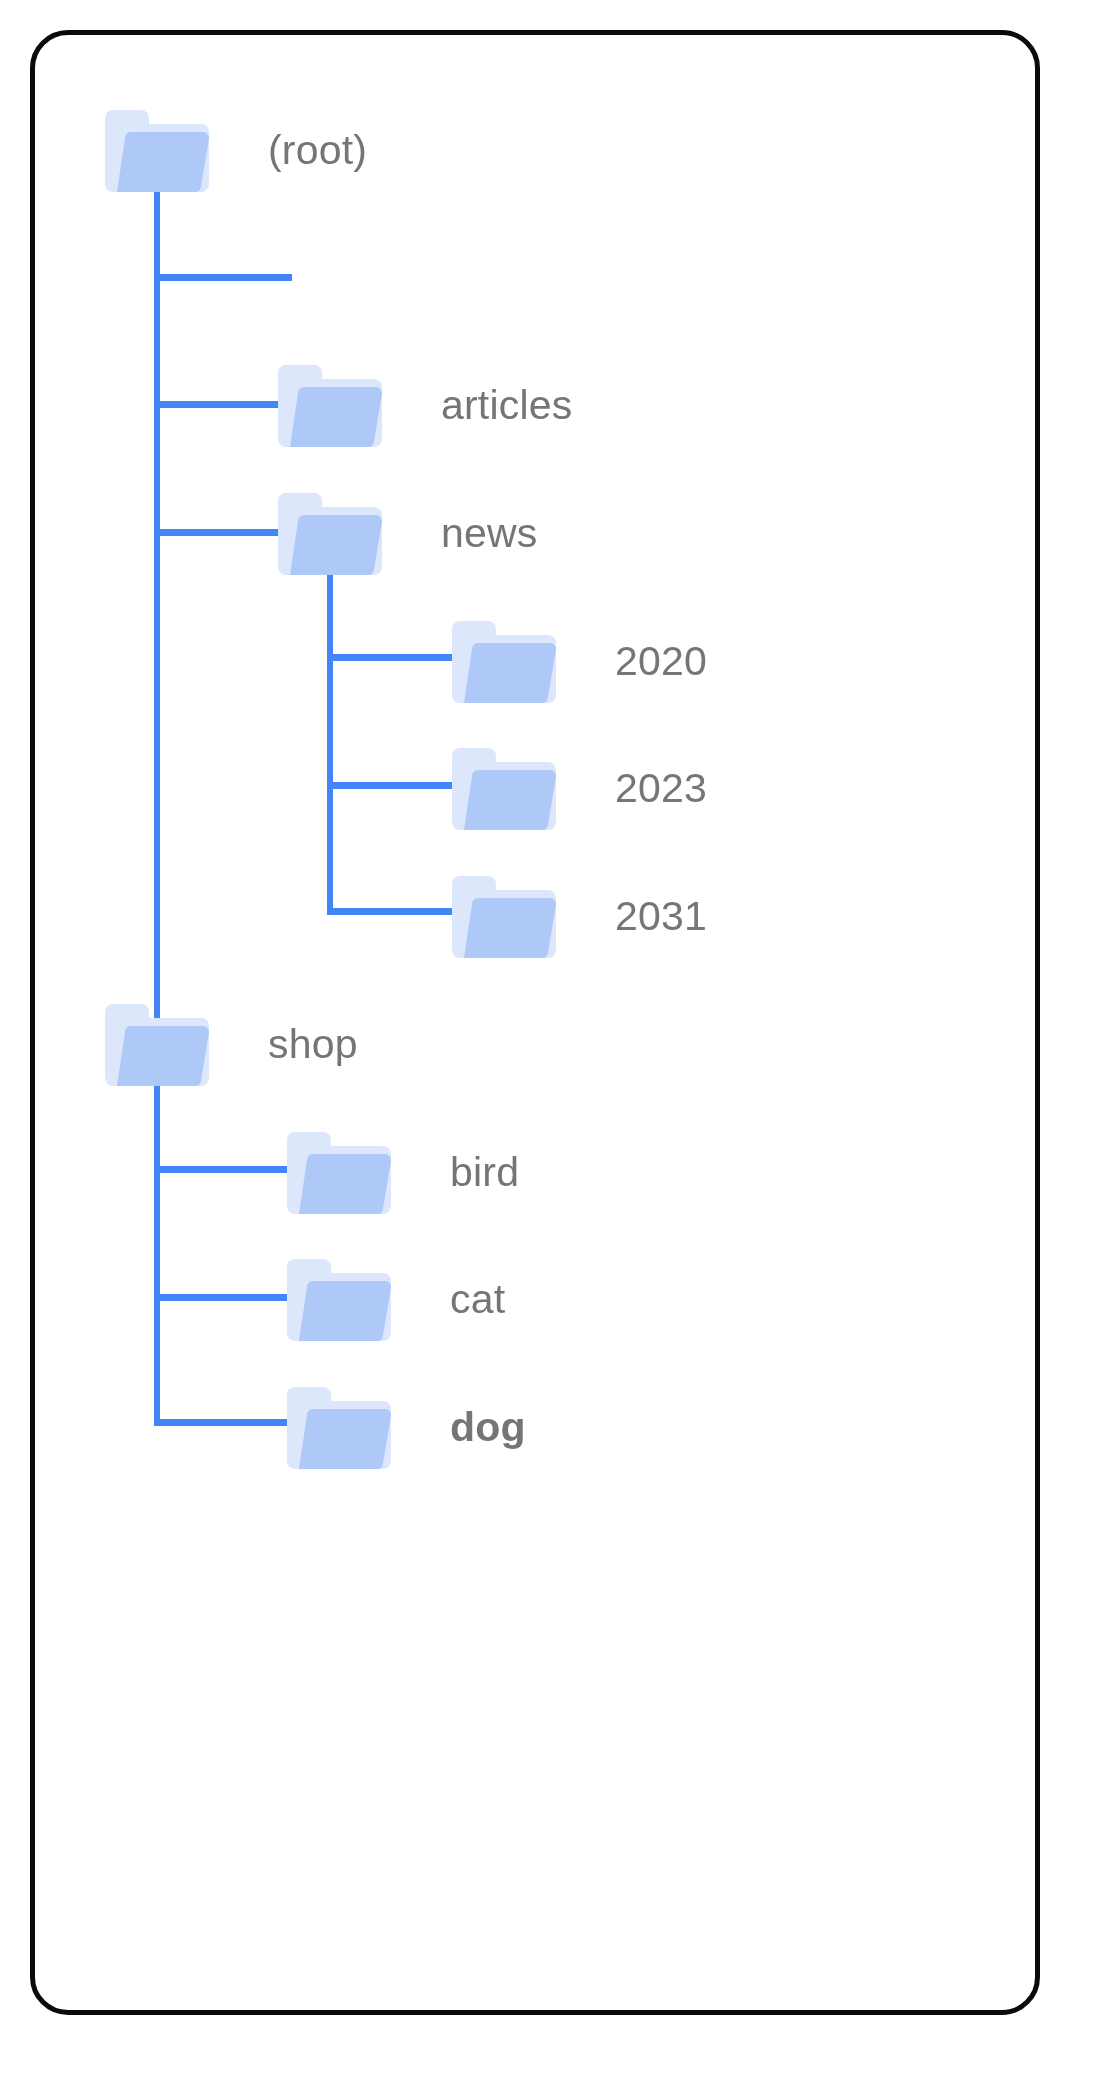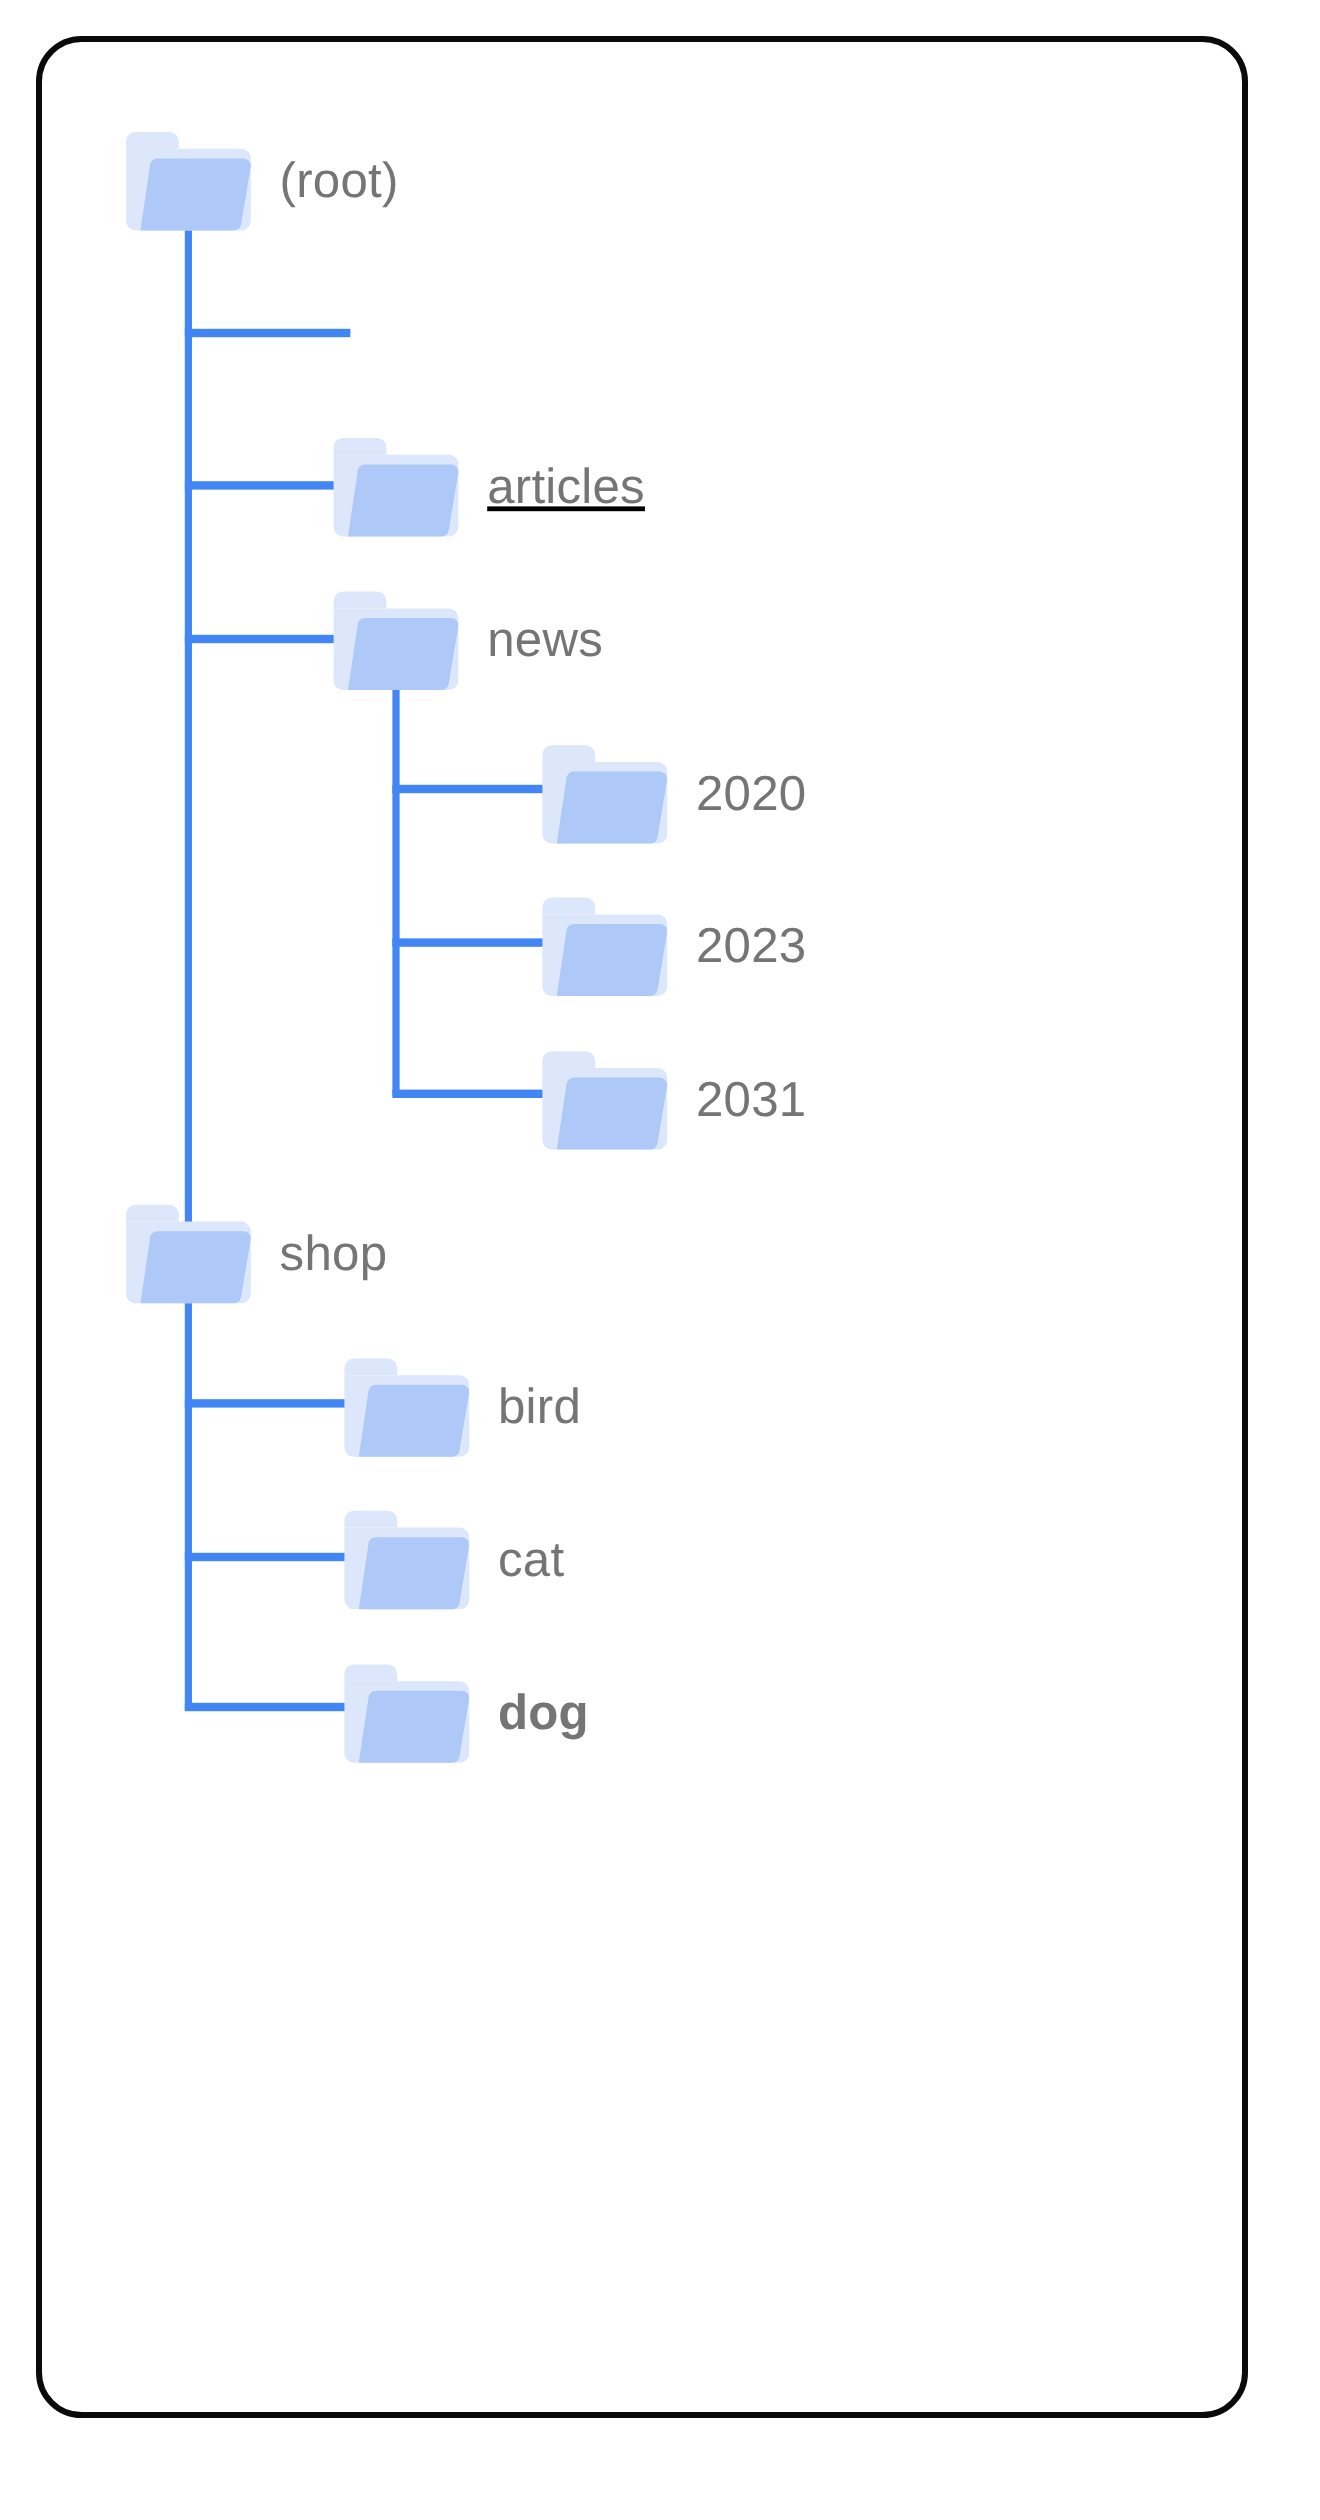--- a/index.html
+++ b/index.html
@@ -50,20 +50,21 @@
     background: #4285f4;
   }
   .conn-v { width: 6px; }
   .conn-h { height: 7px; }
 
   
   .node {
     position: absolute;
     display: flex;
     align-items: center;
+    gap: 35px;
   }
   .folder-icon {
     position: relative;
     width: 108px;
     height: 92px;
     flex: 0 0 auto;
   }
   .folder-icon svg { display: block; width: 108px; height: 92px; }
 
   .node-label {
@@ -109,21 +110,21 @@
       <svg viewBox="0 0 108 92" xmlns="http://www.w3.org/2000/svg">
         <path d="M2 14a8 8 0 0 1 8-8h28a8 8 0 0 1 8 8v6H2z" fill="#dce7fb"></path>
         <path d="M2 20h96a8 8 0 0 1 8 8v52a8 8 0 0 1-8 8H10a8 8 0 0 1-8-8z" fill="#dce7fb"></path>
         <path d="M22 34a6 6 0 0 1 6-6h72a6 6 0 0 1 5.9 7l-8 48a6 6 0 0 1-5.9 5H14z" fill="#aec8f8"></path>
       </svg>
     </span>
     <span class="node-label">(root)</span>
   </div>
 
 
-  <div class="node" style="left:276px; top:359px;text-decoration:underline;">
+  <div class="node" style="left:276px; top:359px;">
     <span class="folder-icon">
       <svg viewBox="0 0 108 92" xmlns="http://www.w3.org/2000/svg">
         <path d="M2 14a8 8 0 0 1 8-8h28a8 8 0 0 1 8 8v6H2z" fill="#dce7fb"></path>
         <path d="M2 20h96a8 8 0 0 1 8 8v52a8 8 0 0 1-8 8H10a8 8 0 0 1-8-8z" fill="#dce7fb"></path>
         <path d="M22 34a6 6 0 0 1 6-6h72a6 6 0 0 1 5.9 7l-8 48a6 6 0 0 1-5.9 5H14z" fill="#aec8f8"></path>
       </svg>
     </span>
     <span class="node-label">articles</span>
   </div>
 

